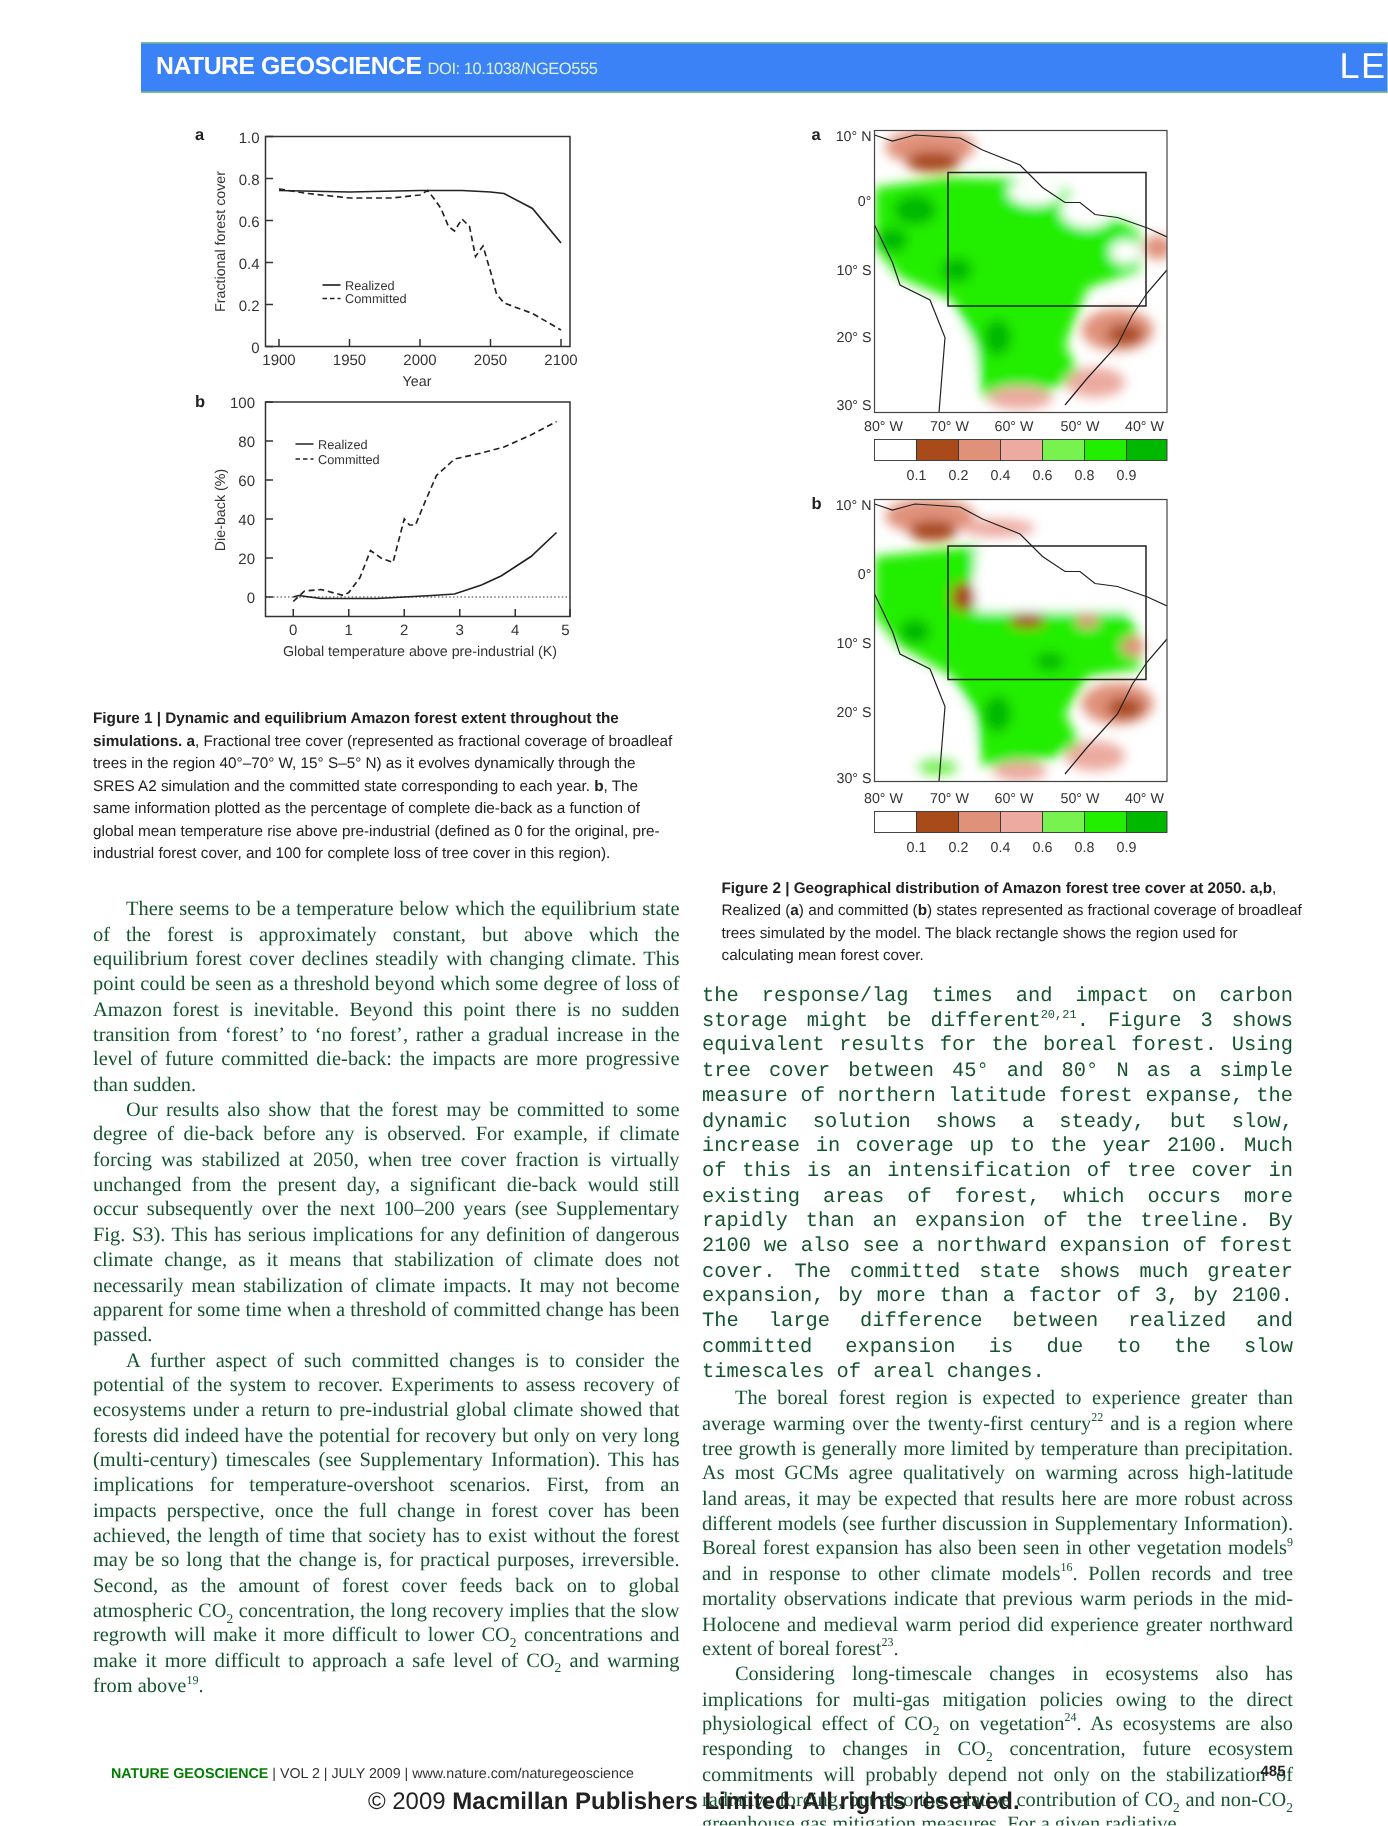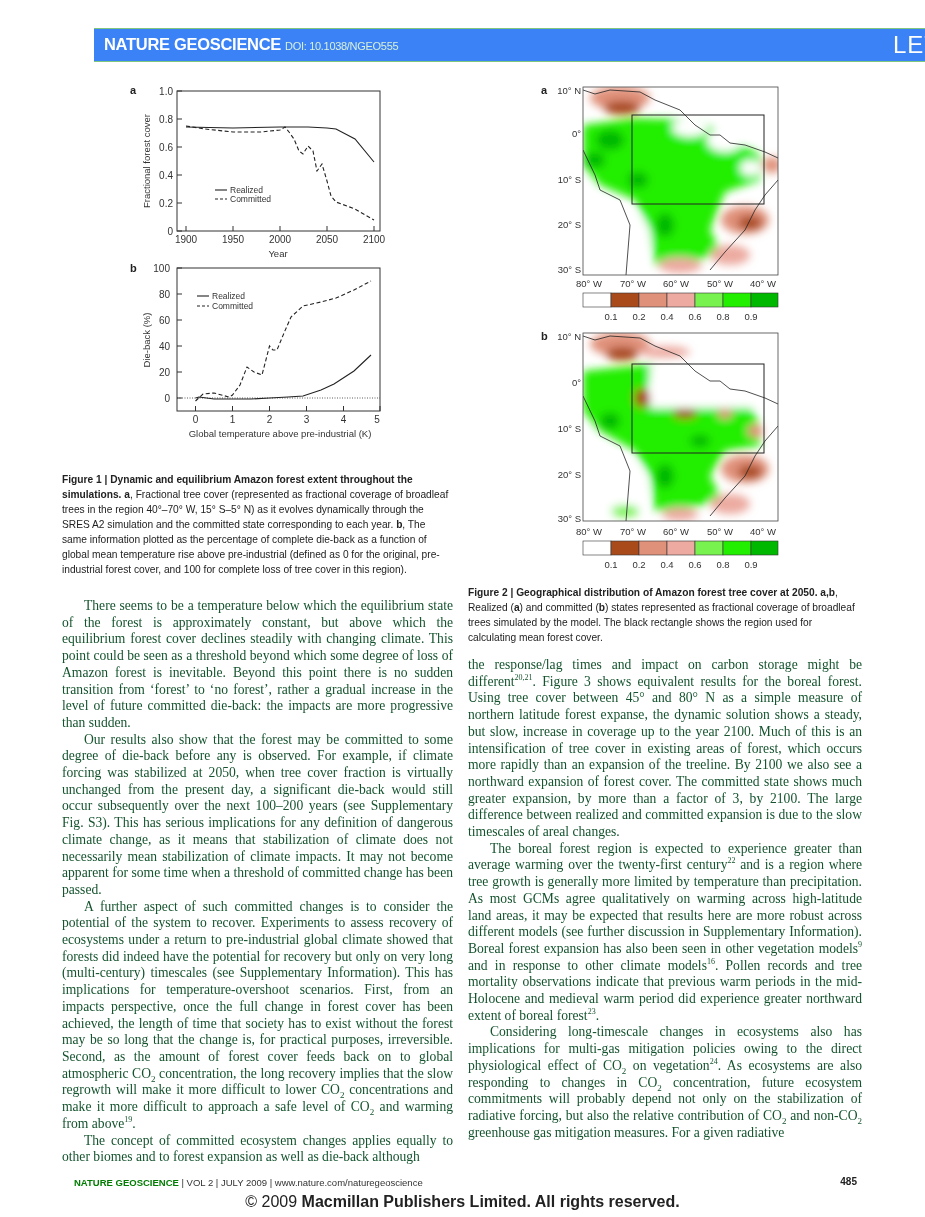--- a/index.html
+++ b/index.html
@@ -12,21 +12,21 @@
   .panel-letter { position: absolute; font-family: "Liberation Sans", sans-serif; font-weight: bold; font-size: 11px; }
   .fig-svg { position: absolute; }
   .ax-text { font-family: "Liberation Sans", sans-serif; font-size: 10px; fill: #333; }
   .ax-title { font-family: "Liberation Sans", sans-serif; font-size: 9.5px; fill: #333; }
 
   .caption { position: absolute; font-family: "Liberation Sans", sans-serif; font-size: 10.2px; line-height: 15px; color: #222; }
   .caption b { font-weight: bold; }
 
   .col-text { position: absolute; font-size: 13.6px; line-height: 16.7px; text-align: justify; color: #14532d; }
   .col-text p { margin: 0; text-indent: 22px; }
-  .col-text p.noindent { text-indent: 0; }
+  .col-text p.noindent { text-indent: 0; font-family: Liberation Mono, monospace; }
   sup { font-size: 8px; line-height: 0; }
   sub { font-size: 9px; line-height: 0; }
 
   .footer-left { position: absolute; left: 62px; top: 1177px; font-family: "Liberation Sans", sans-serif; font-size: 9.5px; color: #333; margin-left: 12px; }
   .footer-left .fj { color: #007d00; font-weight: bold; }
   .footer-page { position: absolute; right: 68px; top: 1176px; font-family: "Liberation Sans", sans-serif; font-size: 10px; font-weight: bold; margin-left: 16px; }
   .copyright { position: absolute; left: 0; width: 925px; top: 1193px; text-align: center; font-family: "Liberation Sans", sans-serif; font-size: 16px; color: #222; }
   .copyright b { font-weight: bold; }
 </style>
 </head>
@@ -270,30 +270,29 @@
   <g class="ax-text" text-anchor="middle" style="font-size:9.5px">
     <text x="61" y="242">0.1</text>
     <text x="89" y="242">0.2</text>
     <text x="117" y="242">0.4</text>
     <text x="145" y="242">0.6</text>
     <text x="173" y="242">0.8</text>
     <text x="201" y="242">0.9</text>
   </g>
 </svg>
 
-<div class="caption" style="left:468px; top:585px; width:395px;">
+<div class="caption" style="left:481px; top:585px; width:395px;">
   <b>Figure 2 | Geographical distribution of Amazon forest tree cover at 2050.</b>
   <b>a,b</b><span>, Realized (</span><b>a</b><span>) and committed (</span><b>b</b><span>) states represented as fractional coverage of broadleaf trees simulated by the model. The black rectangle shows the region used for calculating mean forest cover.</span>
 </div>
 
 <div class="col-text" style="left:62px; top:598px; width:391px;">
   <p>There seems to be a temperature below which the equilibrium state of the forest is approximately constant, but above which the equilibrium forest cover declines steadily with changing climate. This point could be seen as a threshold beyond which some degree of loss of Amazon forest is inevitable. Beyond this point there is no sudden transition from ‘forest’ to ‘no forest’, rather a gradual increase in the level of future committed die-back: the impacts are more progressive than sudden.</p>
   <p>Our results also show that the forest may be committed to some degree of die-back before any is observed. For example, if climate forcing was stabilized at 2050, when tree cover fraction is virtually unchanged from the present day, a significant die-back would still occur subsequently over the next 100–200 years (see Supplementary Fig. S3). This has serious implications for any definition of dangerous climate change, as it means that stabilization of climate does not necessarily mean stabilization of climate impacts. It may not become apparent for some time when a threshold of committed change has been passed.</p>
   <p><span>A further aspect of such committed changes is to consider the potential of the system to recover. Experiments to assess recovery of ecosystems under a return to pre-industrial global climate showed that forests did indeed have the potential for recovery but only on very long (multi-century) timescales (see Supplementary Information). This has implications for temperature-overshoot scenarios. First, from an impacts perspective, once the full change in forest cover has been achieved, the length of time that society has to exist without the forest may be so long that the change is, for practical purposes, irreversible. Second, as the amount of forest cover feeds back on to global atmospheric CO</span><sub>2</sub><span> concentration, the long recovery implies that the slow regrowth will make it more difficult to lower CO</span><sub>2</sub><span> concentrations and make it more difficult to approach a safe level of CO</span><sub>2</sub><span> and warming from above</span><sup>19</sup><span>.</span></p>
-  <p>The concept of committed ecosystem changes applies equally to other biomes and to forest expansion as well as die-back although</p>
 </div>
 
 <div class="col-text" style="left:468px; top:657px; width:394px;">
   <p class="noindent"><span>the response/lag times and impact on carbon storage might be different</span><sup>20,21</sup><span>. Figure 3 shows equivalent results for the boreal forest. Using tree cover between 45° and 80° N as a simple measure of northern latitude forest expanse, the dynamic solution shows a steady, but slow, increase in coverage up to the year 2100. Much of this is an intensification of tree cover in existing areas of forest, which occurs more rapidly than an expansion of the treeline. By 2100 we also see a northward expansion of forest cover. The committed state shows much greater expansion, by more than a factor of 3, by 2100. The large difference between realized and committed expansion is due to the slow timescales of areal changes.</span></p>
   <p><span>The boreal forest region is expected to experience greater than average warming over the twenty-first century</span><sup>22</sup><span> and is a region where tree growth is generally more limited by temperature than precipitation. As most GCMs agree qualitatively on warming across high-latitude land areas, it may be expected that results here are more robust across different models (see further discussion in Supplementary Information). Boreal forest expansion has also been seen in other vegetation models</span><sup>9</sup><span> and in response to other climate models</span><sup>16</sup><span>. Pollen records and tree mortality observations indicate that previous warm periods in the mid-Holocene and medieval warm period did experience greater northward extent of boreal forest</span><sup>23</sup><span>.</span></p>
   <p><span>Considering long-timescale changes in ecosystems also has implications for multi-gas mitigation policies owing to the direct physiological effect of CO</span><sub>2</sub><span> on vegetation</span><sup>24</sup><span>. As ecosystems are also responding to changes in CO</span><sub>2</sub><span> concentration, future ecosystem commitments will probably depend not only on the stabilization of radiative forcing, but also the relative contribution of CO</span><sub>2</sub><span> and non-CO</span><sub>2</sub><span> greenhouse gas mitigation measures. For a given radiative</span></p>
 </div>
 
 <div class="footer-left">
   <span class="fj">NATURE GEOSCIENCE</span><span> | VOL 2 | JULY 2009 | www.nature.com/naturegeoscience</span>

